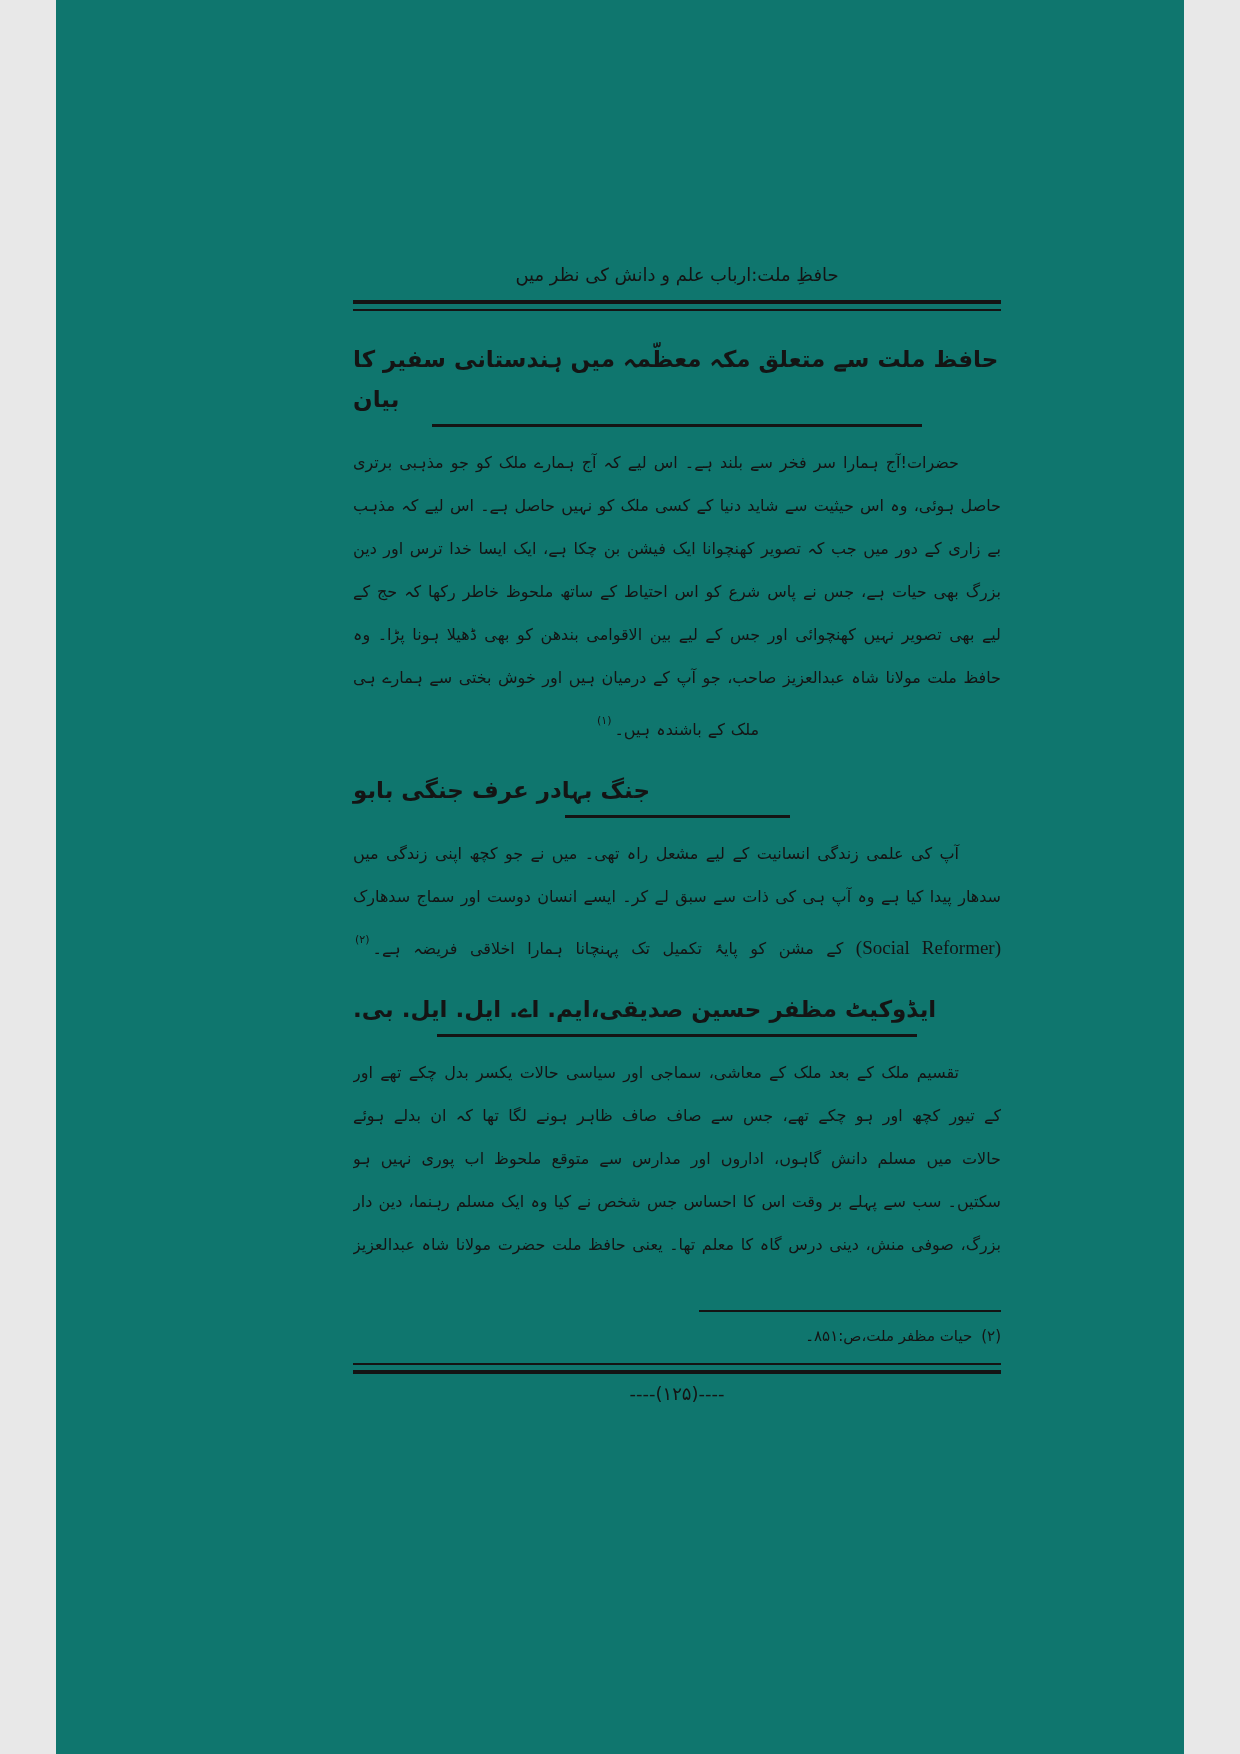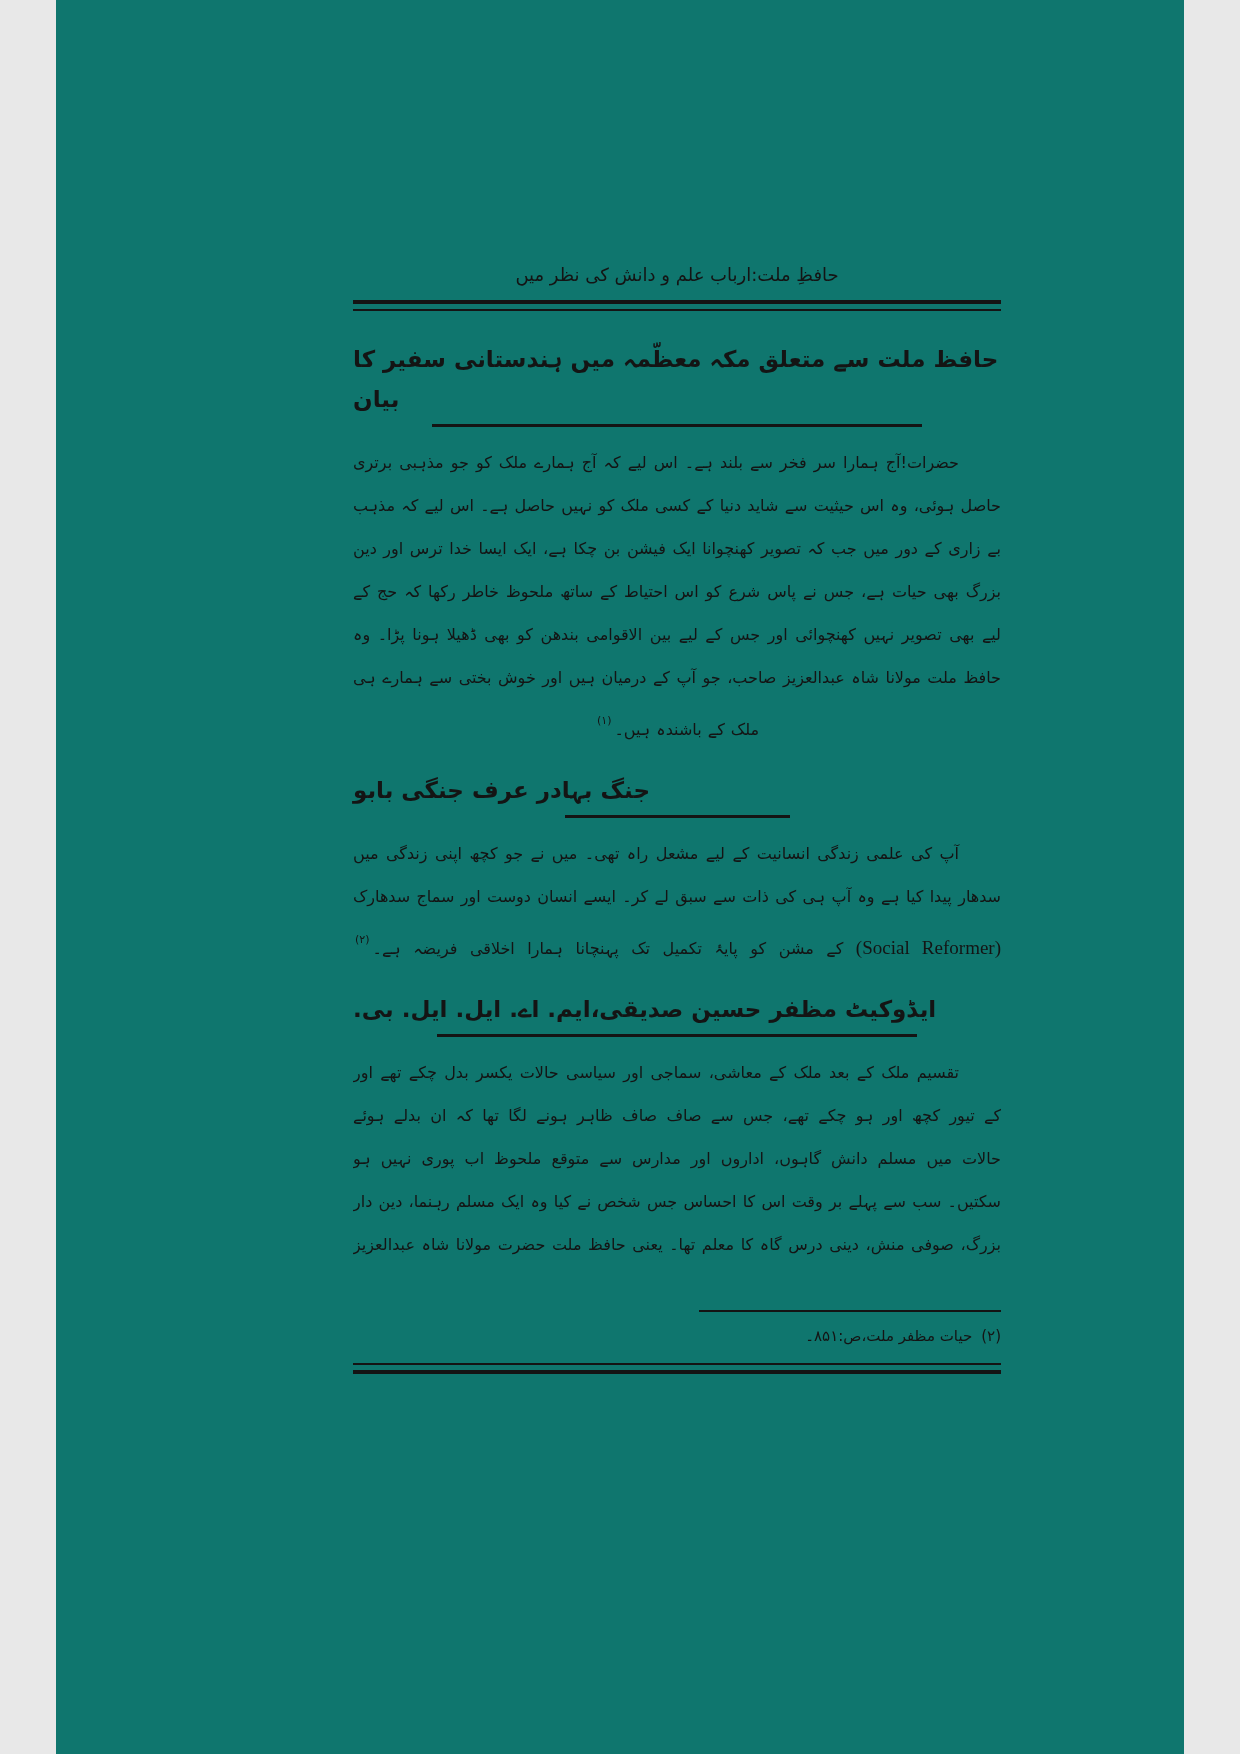--- a/index.html
+++ b/index.html
@@ -153,15 +153,16 @@
 
   <div class="footer-area">
     <div class="fn-rule"></div>
 
     <div class="fn-line" dir="rtl">
       <span class="fn-marker">(۲)</span><span>حیات مظفر ملت،ص:۸۵۱۔</span>
     </div>
 
     <div class="double-rule bottom"></div>
 
+    <div class="page-number" dir="ltr">----(۱۲۵)----</div>
   </div>
 
 </div>
 
 </body></html>

